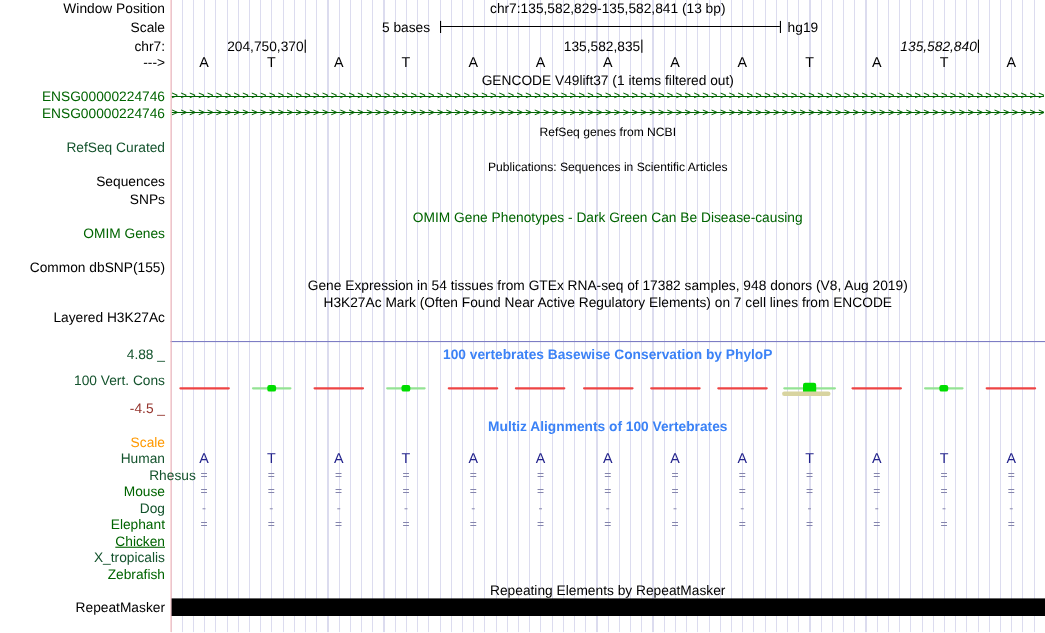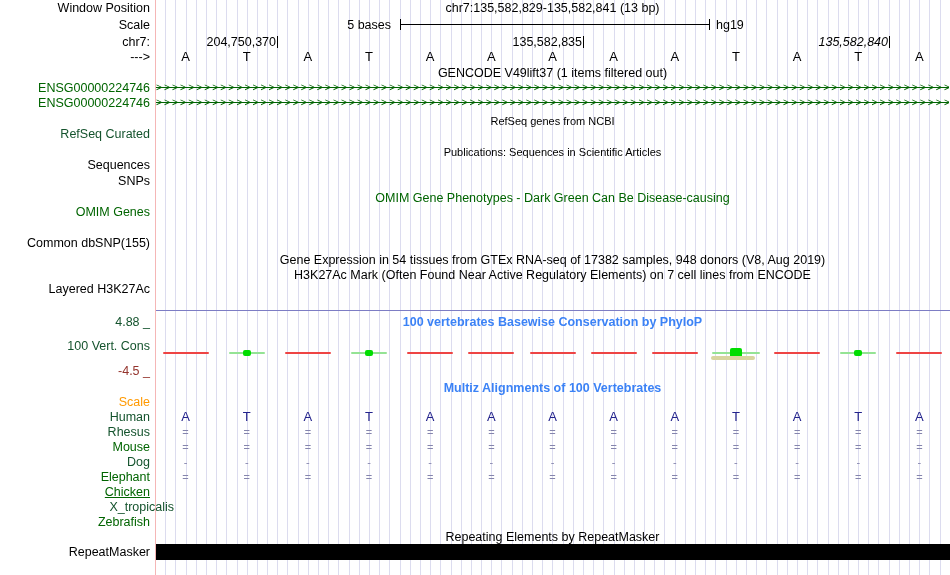--- a/index.html
+++ b/index.html
@@ -138,21 +138,21 @@
       <div class="humletter" style="left: 369.038px; top: 410px;">T</div>
       <div class="humletter" style="left: 430.192px; top: 410px;">A</div>
       <div class="humletter" style="left: 491.346px; top: 410px;">A</div>
       <div class="humletter" style="left: 552.5px; top: 410px;">A</div>
       <div class="humletter" style="left: 613.654px; top: 410px;">A</div>
       <div class="humletter" style="left: 674.808px; top: 410px;">A</div>
       <div class="humletter" style="left: 735.962px; top: 410px;">T</div>
       <div class="humletter" style="left: 797.115px; top: 410px;">A</div>
       <div class="humletter" style="left: 858.269px; top: 410px;">T</div>
       <div class="humletter" style="left: 919.423px; top: 410px;">A</div>
-      <div class="lbl navy" style="top: 425px;">Rhesus</div>
+      <div class="lbl navy" style="top: 425px; margin-left: 28px;">Rhesus</div>
       <div class="symcell" style="left: 185.577px; top: 425px;">=</div>
       <div class="symcell" style="left: 246.731px; top: 425px;">=</div>
       <div class="symcell" style="left: 307.885px; top: 425px;">=</div>
       <div class="symcell" style="left: 369.038px; top: 425px;">=</div>
       <div class="symcell" style="left: 430.192px; top: 425px;">=</div>
       <div class="symcell" style="left: 491.346px; top: 425px;">=</div>
       <div class="symcell" style="left: 552.5px; top: 425px;">=</div>
       <div class="symcell" style="left: 613.654px; top: 425px;">=</div>
       <div class="symcell" style="left: 674.808px; top: 425px;">=</div>
       <div class="symcell" style="left: 735.962px; top: 425px;">=</div>
@@ -195,20 +195,20 @@
       <div class="symcell" style="left: 430.192px; top: 470px;">=</div>
       <div class="symcell" style="left: 491.346px; top: 470px;">=</div>
       <div class="symcell" style="left: 552.5px; top: 470px;">=</div>
       <div class="symcell" style="left: 613.654px; top: 470px;">=</div>
       <div class="symcell" style="left: 674.808px; top: 470px;">=</div>
       <div class="symcell" style="left: 735.962px; top: 470px;">=</div>
       <div class="symcell" style="left: 797.115px; top: 470px;">=</div>
       <div class="symcell" style="left: 858.269px; top: 470px;">=</div>
       <div class="symcell" style="left: 919.423px; top: 470px;">=</div>
       <div class="lbl dgreen" style="top: 485px; text-decoration: underline;">Chicken</div>
-      <div class="lbl navy" style="top: 500px; padding-left: 24px;">X_tropicalis</div>
+      <div class="lbl navy" style="top: 500px;">X_tropicalis</div>
       <div class="lbl dgreen" style="top: 515px;">Zebrafish</div>
     </div>
 
   <div class="ctitle black" style="top:530px">Repeating Elements by RepeatMasker</div>
   <div class="lbl black" style="top:545px">RepeatMasker</div>
   <div id="repeatbar"></div>
 </div>
 
 </body></html>

